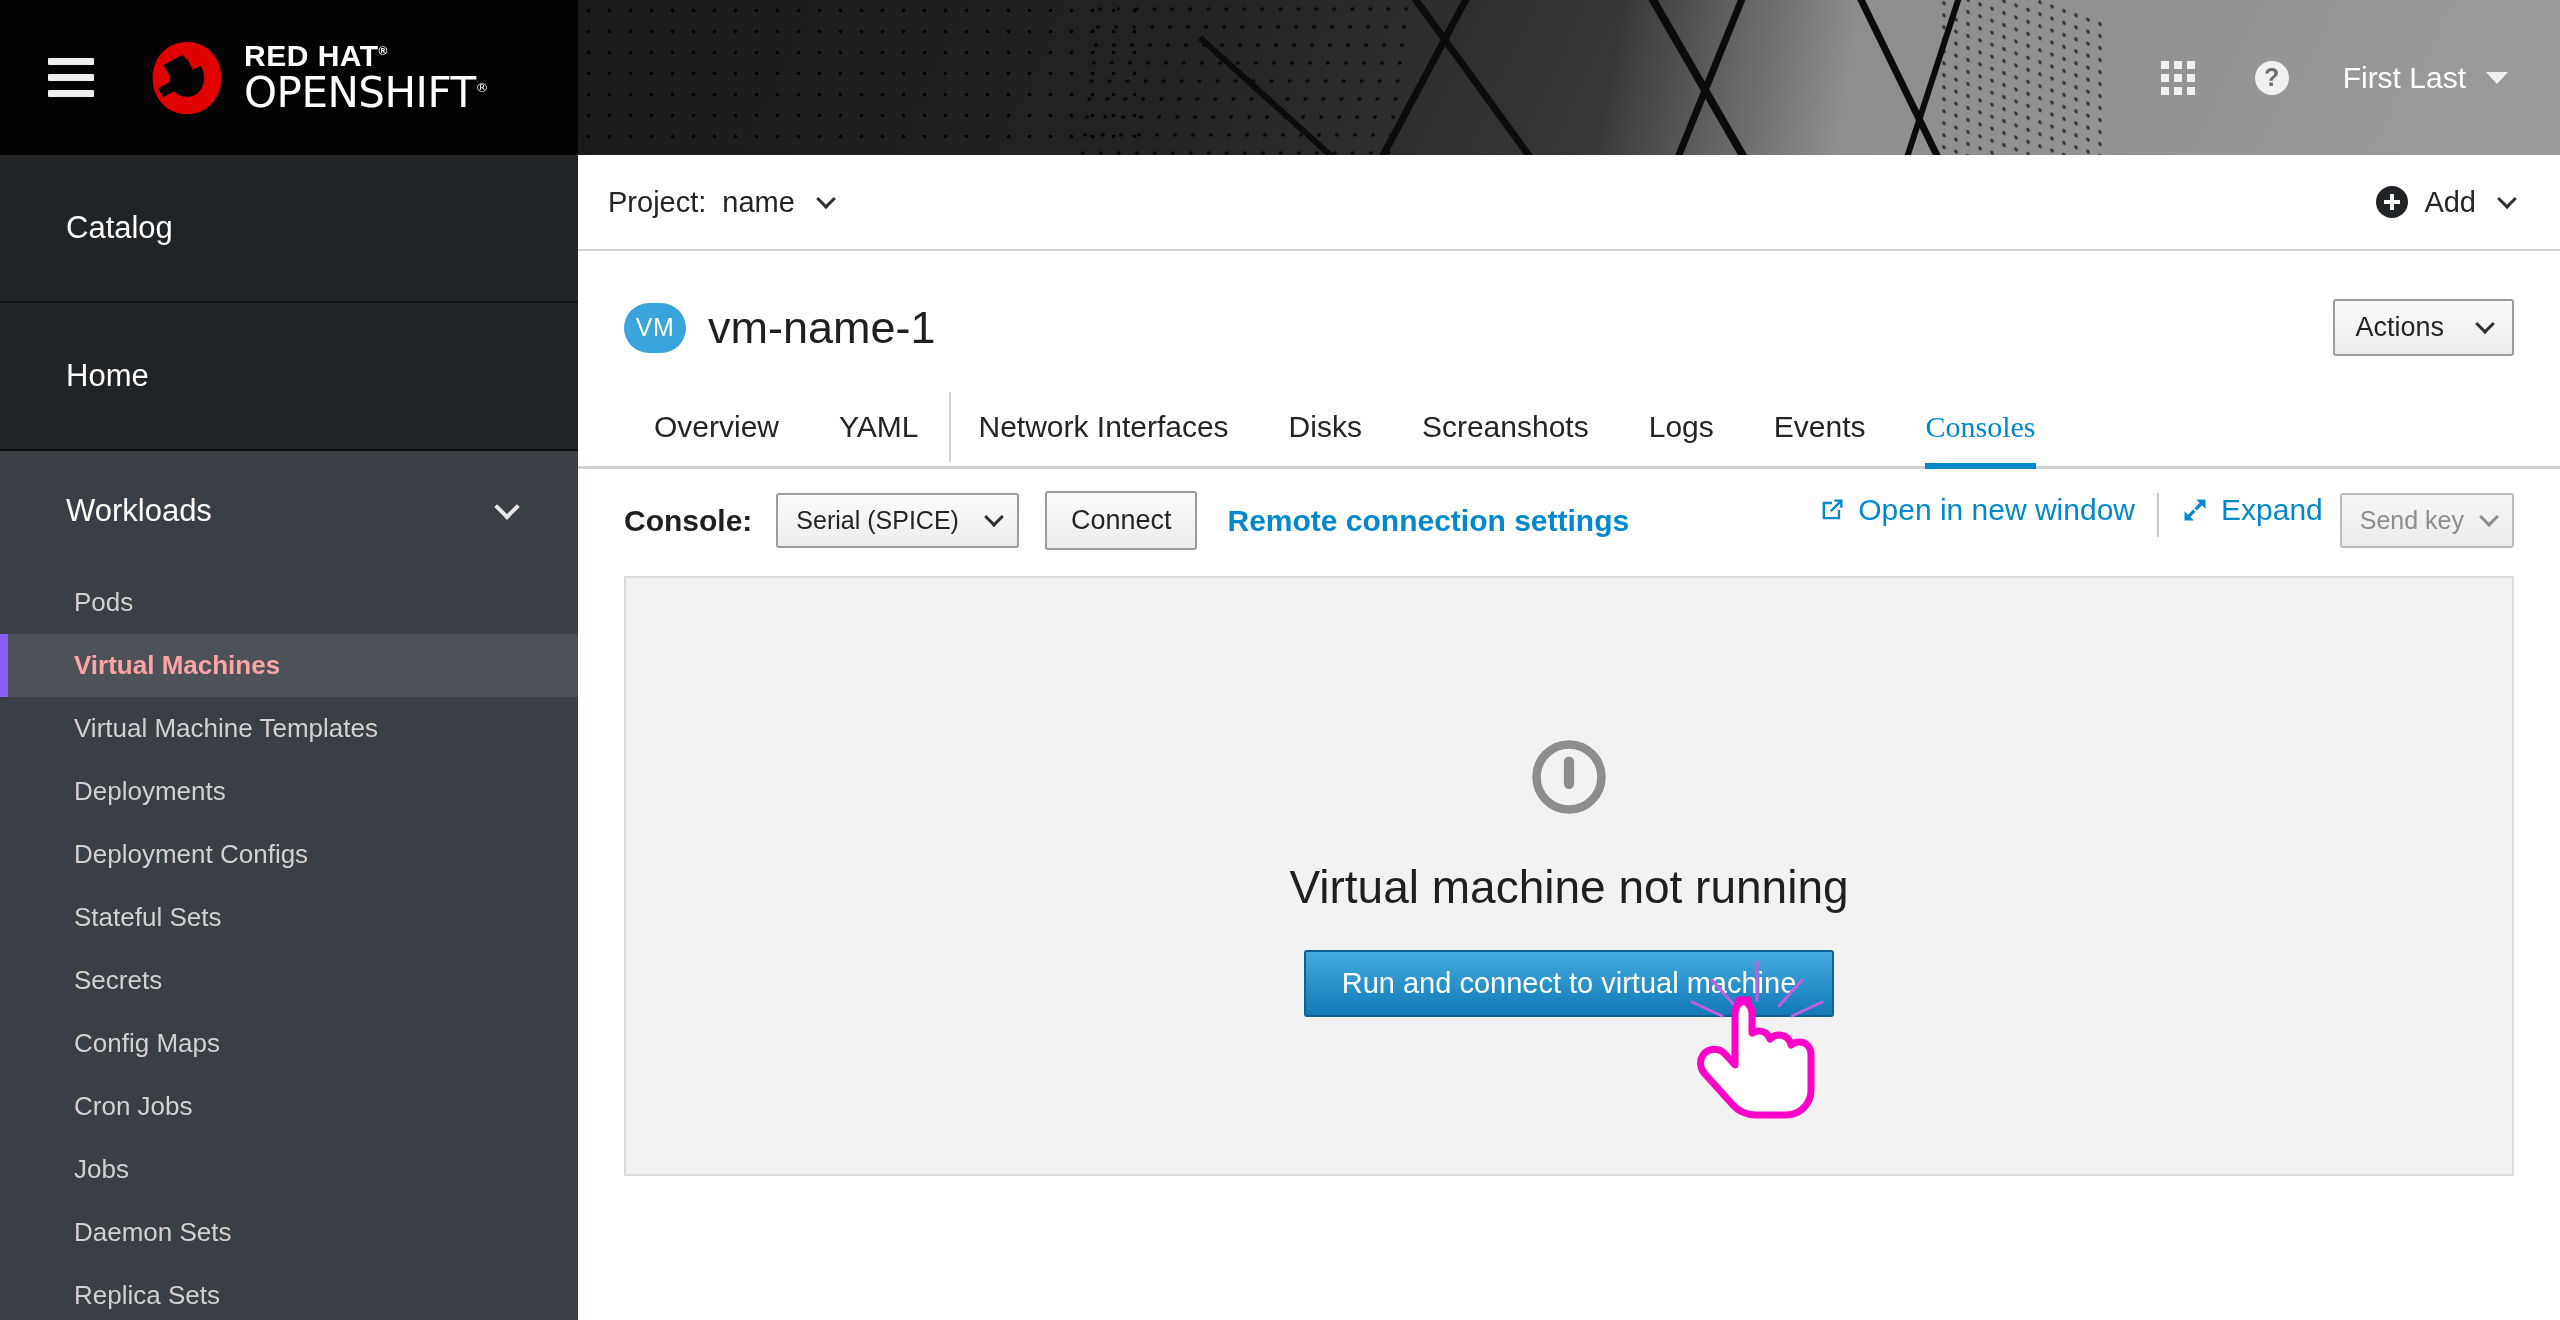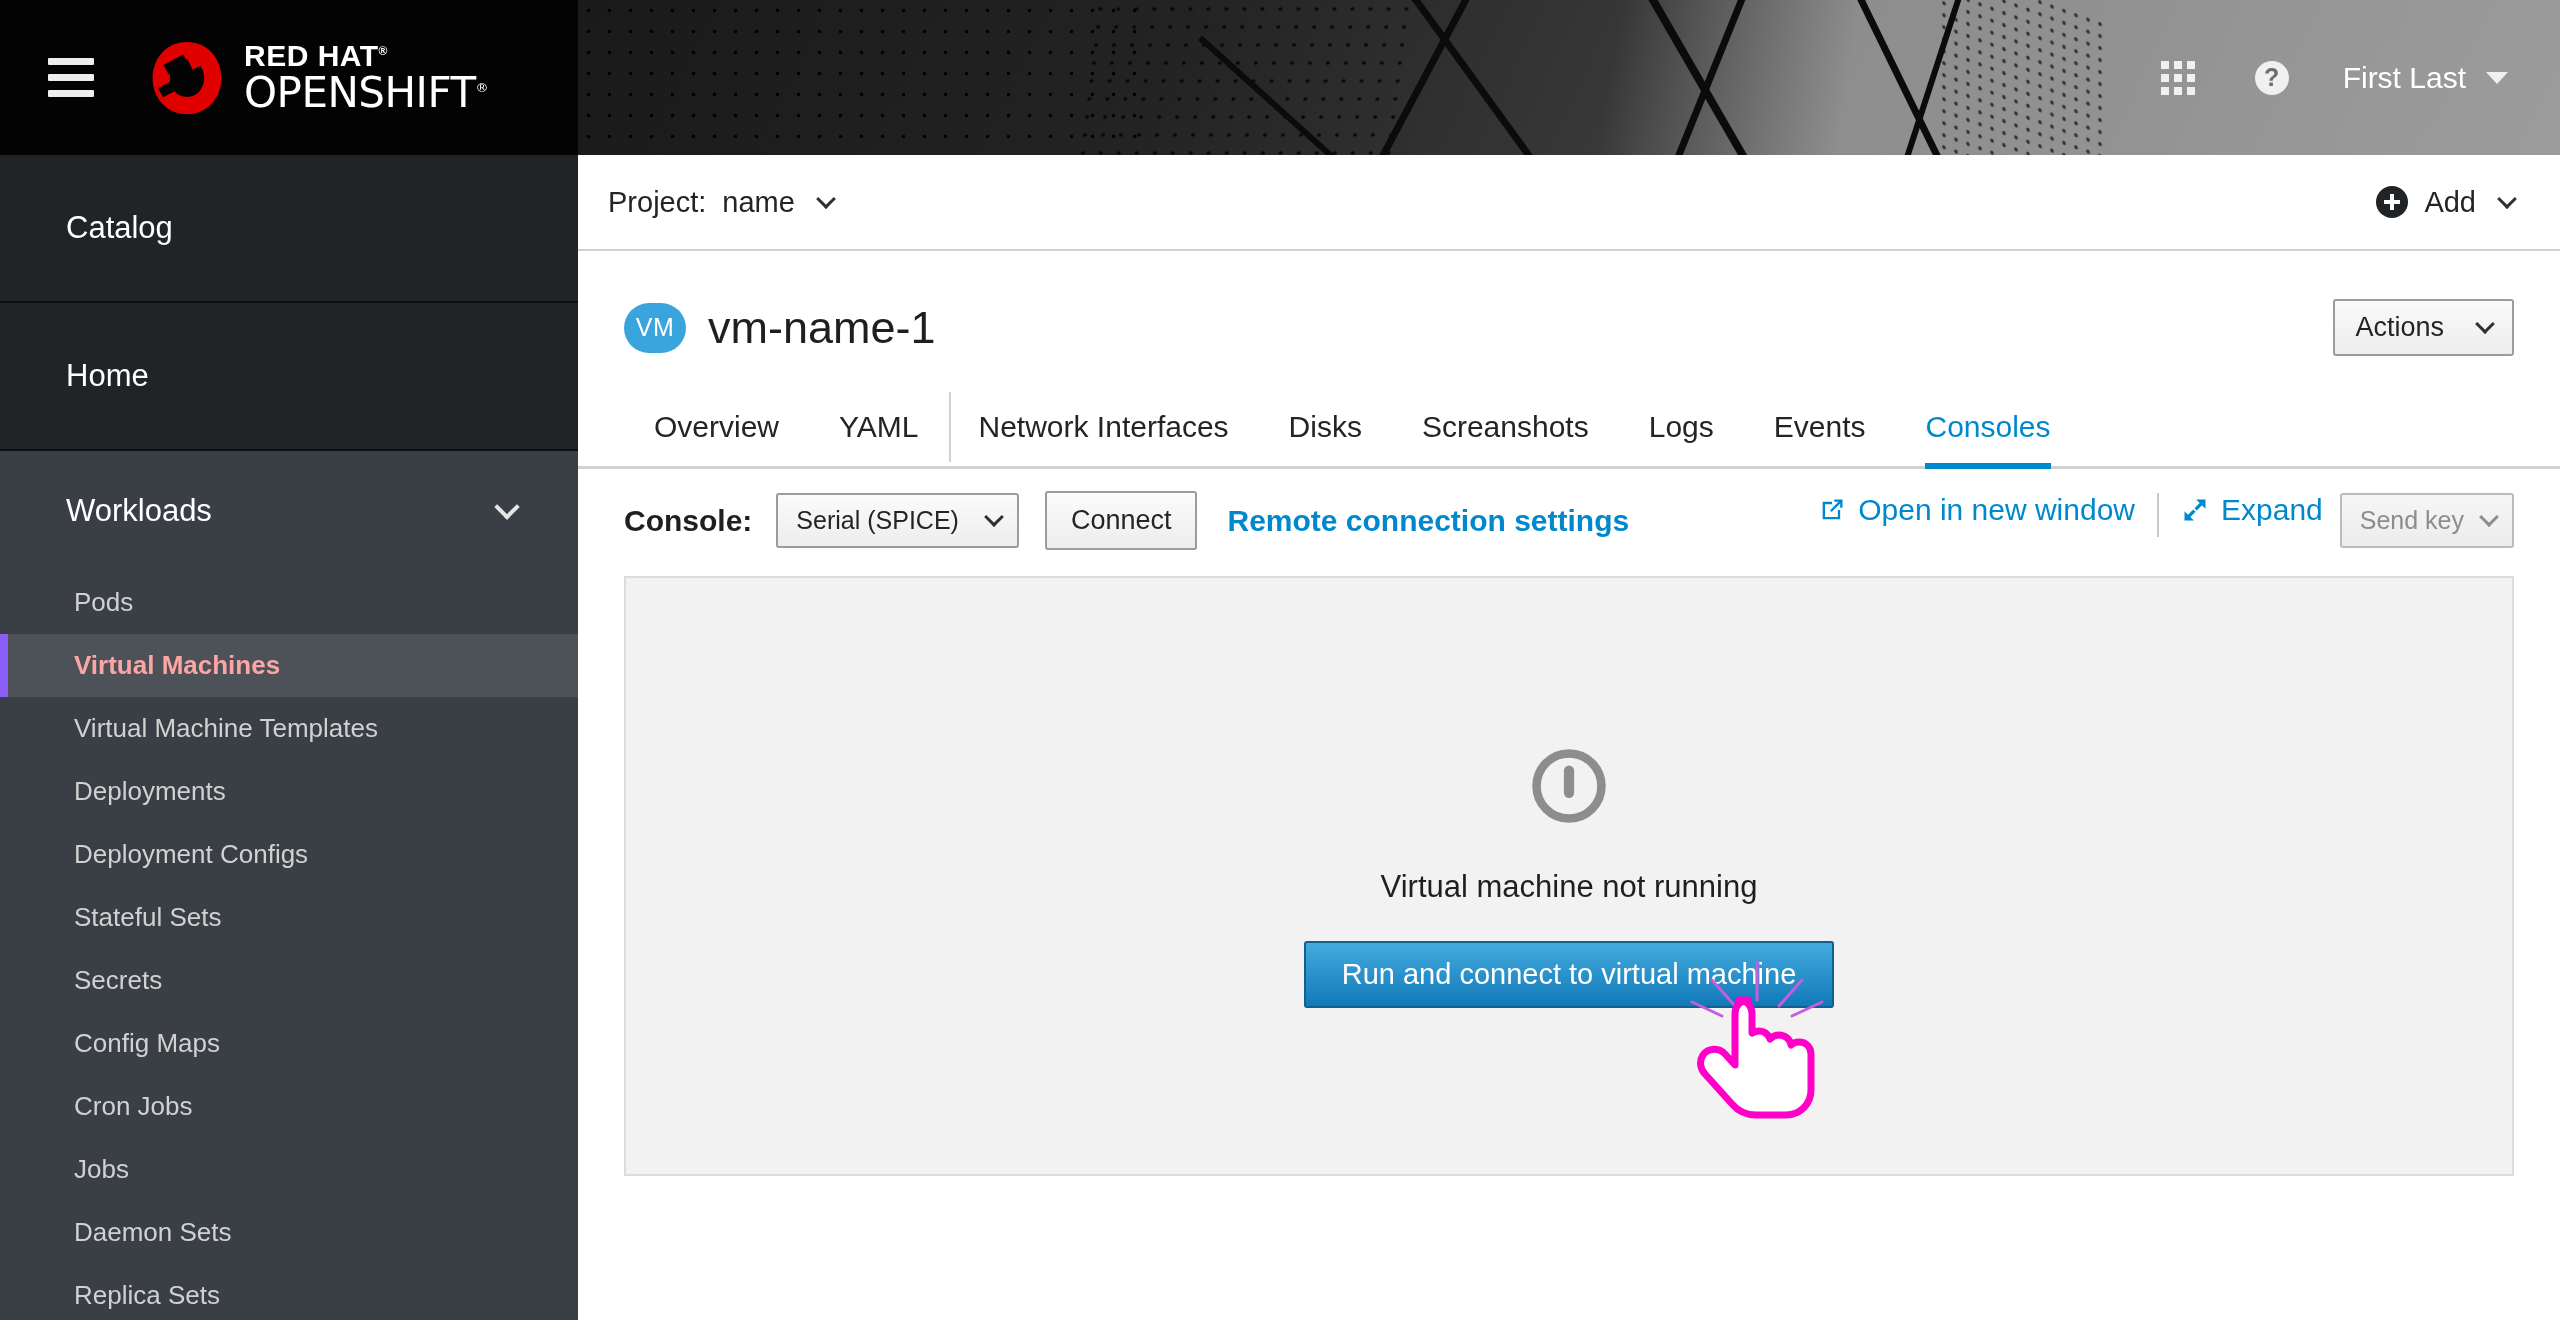--- a/index.html
+++ b/index.html
@@ -162,21 +162,21 @@
     border-bottom: 3px solid #d1d1d1; position: relative;
   }
   .tab {
     padding: 24px 30px 22px 30px; font-size: 30px; color: #242424;
     cursor: pointer; position: relative; white-space: nowrap;
   }
   .tab.sep-before::before {
     content: ""; position: absolute; left: 0; top: 6px; bottom: 4px;
     width: 2px; background: #d1d1d1;
   }
-  .tab.active { color: #0088ce; }
+  .tab.active { color: #0088ce; font-family: Liberation Serif, serif; }
   .tab.active::after {
     content: ""; position: absolute; left: 30px; right: 30px; bottom: -3px;
     height: 6px; background: #0088ce;
   }
 
   .console-toolbar {
     display: flex; align-items: center; padding: 22px 46px 14px 46px;
     gap: 0;
   }
   .ct-label { font-size: 30px; color: #1f1f1f; font-weight: bold; margin-right: 24px; }
@@ -207,21 +207,21 @@
   }
   .select-box.disabled .chev-s { border-color: #8b8d8f; margin-left: 18px; }
 
   .console-panel {
     margin: 12px 46px 0 46px; background: #f2f2f2;
     border: 2px solid #dcdcdc; height: 600px;
     display: flex; flex-direction: column; align-items: center;
     justify-content: center; position: relative;
   }
   .power-icon { width: 82px; height: 82px; margin-bottom: 42px; }
-  .not-running { font-size: 31px; color: #1f1f1f; margin-bottom: 36px; }
+  .not-running { font-size: 46px; color: #1f1f1f; margin-bottom: 36px; }
   .run-btn {
     background: linear-gradient(#44abdf, #1179b7);
     border: 2px solid #12608f; border-radius: 3px;
     color: #fff; font-size: 29px; padding: 15px 36px; cursor: pointer;
     font-family: "Liberation Sans", sans-serif;
   }
 
   
   .cursor-layer { position: absolute; left: 0; top: 0; width: 2560px; height: 1320px; pointer-events: none; z-index: 60; }
 </style>

